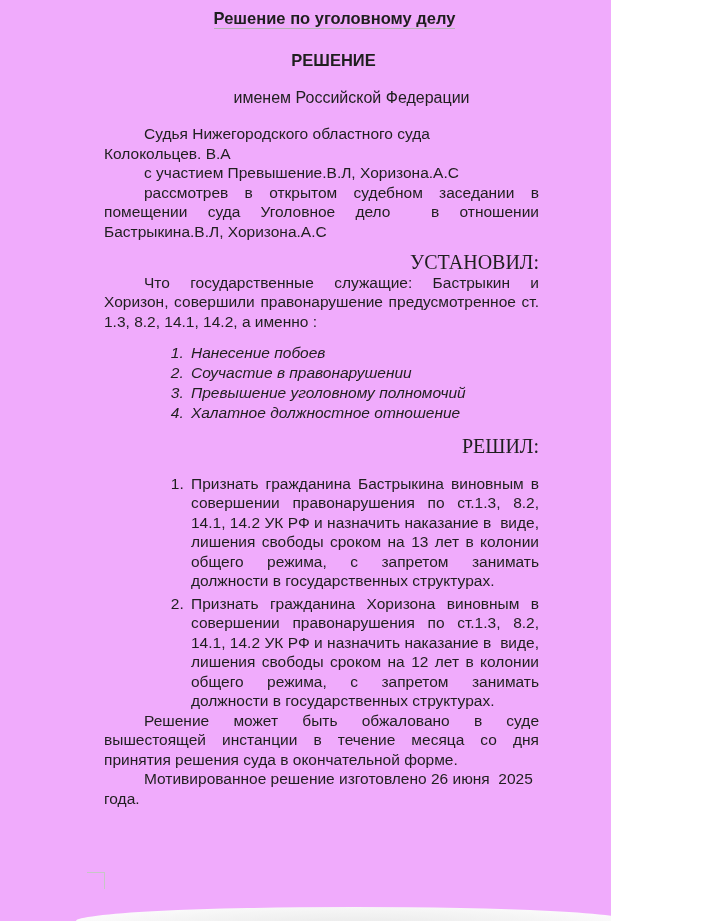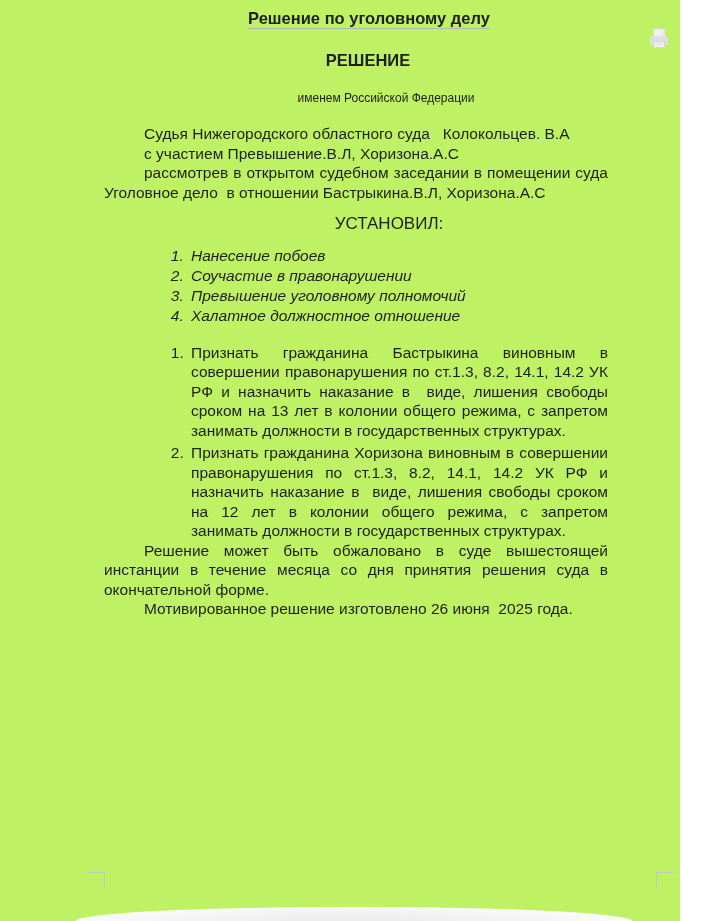--- a/index.html
+++ b/index.html
@@ -1,19 +1,19 @@
 <!DOCTYPE html>
 <html><head>
 <meta charset="utf-8">
 <style>
   html,body { margin:0; padding:0; background:#ffffff; }
   .page {
     position:relative;
-    width:680px; height:921px;
-    background:#bef264;
+    width:611px; height:921px;
+    background:#f0abfc;
     font-family:"Liberation Sans", sans-serif;
     color:#1f1f1f;
     overflow:hidden;
   }
   
   .doc-title {
     padding-top:8px; padding-left:58px;
     text-align:center;
     font-size:16.5px; font-weight:700; line-height:20px;
   }
@@ -24,36 +24,36 @@
     cursor:pointer;
   }
   .heading-main {
     margin:22px 0 0; padding-left:56px;
     text-align:center;
     font-size:16.5px; font-weight:700; line-height:20px;
   }
   .heading-sub {
     margin:18px 0 0; padding-left:92px;
     text-align:center;
-    font-size:12px; font-weight:400; line-height:20px;
+    font-size:16px; font-weight:400; line-height:20px;
   }
   
   .content {
     margin:16px 72px 0 104px;
     font-size:15.5px; line-height:19.5px;
   }
   .content p { margin:0; }
   .indent { text-indent:40px; }
   .just { text-align:justify; }
   .p-judge        { margin-top:52px; }
   .p-participants { margin-top:21px; }
   .p-considered   { margin-top:18px; }
   .section-heading {
     margin-top:12px; padding-left:66px;
-    text-align:center; font-size:17px; line-height:19.5px; font-weight:400;
+    text-align:right; font-size:20px; line-height:19.5px; font-weight:400;font-family:Liberation Serif, serif;
   }
   .section-heading.reshil { margin-top:14px; }
   .p-ustanovil { margin-top:21px; }
   ol.violations {
     margin:12px 0 0; padding-left:84px;
     line-height:20px;
     font-style:italic;
   }
   ol.violations li { padding-left:3px; }
   ol.decisions {
@@ -109,28 +109,30 @@
   <div class="heading-sub">именем Российской Федерации</div>
 
   <div class="content">
 
     <p class="p-judge indent">Судья Нижегородского областного суда&nbsp;&nbsp; Колокольцев. В.А</p>
     <p class="p-participants indent">с участием Превышение.В.Л, Хоризона.А.С</p>
     <p class="p-considered indent just">рассмотрев в открытом судебном заседании в помещении суда Уголовное дело&nbsp; в отношении Бастрыкина.В.Л, Хоризона.А.С</p>
 
     <div class="section-heading">УСТАНОВИЛ:</div>
 
+    <p class="p-ustanovil indent just">Что государственные служащие: Бастрыкин и Хоризон, совершили правонарушение предусмотренное ст. 1.3, 8.2, 14.1, 14.2, а именно :</p>
 
     <ol class="violations">
       <li>Нанесение побоев</li>
       <li>Соучастие в правонарушении</li>
       <li>Превышение уголовному полномочий</li>
       <li>Халатное должностное отношение</li>
     </ol>
 
+    <div class="section-heading reshil">РЕШИЛ:</div>
 
     <ol class="decisions">
       <li>Признать гражданина Бастрыкина виновным в совершении правонарушения по ст.1.3, 8.2, 14.1, 14.2 УК РФ и назначить наказание в&nbsp; виде, лишения свободы сроком на 13 лет в колонии общего режима, с запретом занимать должности в государственных структурах.</li>
       <li>Признать гражданина Хоризона виновным в совершении правонарушения по ст.1.3, 8.2, 14.1, 14.2 УК РФ и назначить наказание в&nbsp; виде, лишения свободы сроком на 12 лет в колонии общего режима, с запретом занимать должности в государственных структурах.</li>
     </ol>
 
     <p class="p-appeal indent just">Решение может быть обжаловано в суде вышестоящей инстанции в течение месяца со дня принятия решения суда в окончательной форме.</p>
     <p class="p-final indent">Мотивированное решение изготовлено 26 июня&nbsp; 2025 года.</p>
 
   </div>

